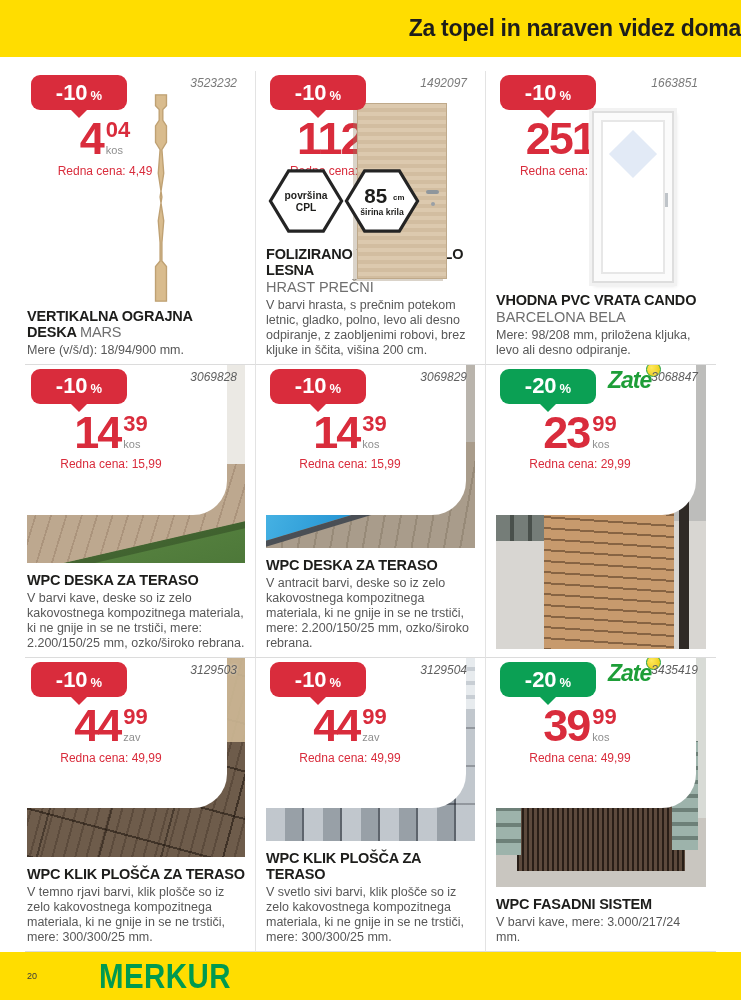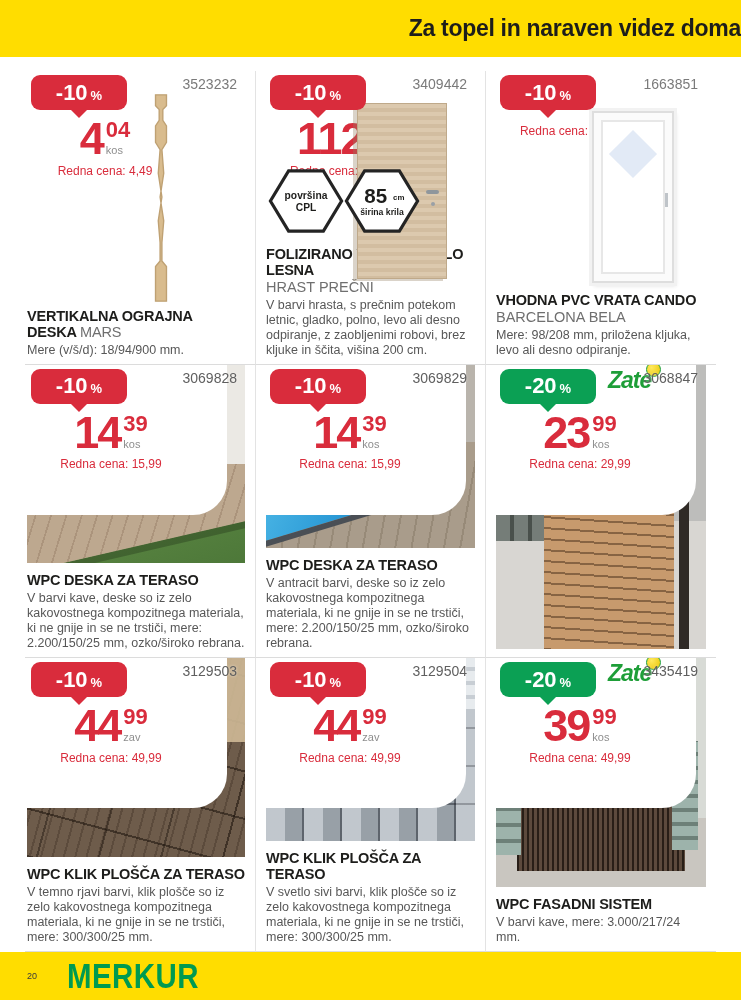--- a/index.html
+++ b/index.html
@@ -2,21 +2,21 @@
 <html><head>
 <meta charset="utf-8">
 <style>
   * { margin:0; padding:0; box-sizing:border-box; }
   body { font-family:"Liberation Sans", sans-serif; background:#fff; }
   .page { position:relative; width:741px; height:1000px; background:#fff; overflow:hidden; }
 
   
   .header { height:57px; background:#FFDD00; display:flex; align-items:center; padding-left:36px;justify-content:flex-end; }
   .header h1 { font-size:23px; font-weight:800; color:#1D1D1B; letter-spacing:-0.3px; }
-  .footer { position:absolute; left:0; bottom:0; width:741px; height:48px; background:#FFDD00; display:flex; align-items:center; padding-left:27px; }
+  .footer { position:absolute; left:0; bottom:0; width:741px; height:48px; background:#FFDD00; display:flex; align-items:center; padding-left:27px;gap:32px; }
   .pageno { font-size:9px; color:#3a3a3a; }
   .merkur { margin-left:30px; font-size:32px; font-weight:800; color:#009A50; letter-spacing:0.5px; transform:scale(0.92,1.08); transform-origin:left center; }
 
   
   .grid { position:absolute; top:57px; left:0; width:741px; bottom:48px; padding:14px 25px 0 25px;
           display:grid; grid-template-columns:230px 230px 231px; grid-template-rows:1fr 1fr 1fr; }
   .card { position:relative; display:flex; flex-direction:column; border-bottom:1px solid #dcdcdc; padding:0 10px 6px 2px; }
   .card.c2, .card.c3 { border-left:1px solid #e3e3e3; padding-left:10px; }
 
   
@@ -30,21 +30,21 @@
 
   
   .price { display:flex; flex-direction:column; align-items:center; }
   .price-row { display:flex; align-items:flex-start; }
   .price .int { font-size:45px; font-weight:800; color:#D92C3C; line-height:0.88; letter-spacing:-2px; }
   .price .col { display:flex; flex-direction:column; align-items:flex-start; margin-left:3px;text-align:right; }
   .price .dec { font-size:22px; font-weight:800; color:#D92C3C; line-height:1; }
   .price .unit { font-size:11px; color:#8e8e8e; margin-top:3px; }
   .price .regular { font-size:12px; color:#D92C3C; margin-top:5px; }
 
-  .code { position:absolute; top:5px; right:8px; font-size:14px; color:#7a7a7a; z-index:5; }
+  .code { position:absolute; top:5px; right:8px; font-size:12px; font-style:italic; color:#7a7a7a; z-index:5; }
   .code.on-photo { color:#5f5f5f; text-shadow:0 0 3px rgba(255,255,255,.55); }
 
   
   .card-top { position:relative; flex:1; }
   .card-top .price { position:absolute; top:48px; left:4px; width:148px; }
 
   .text { flex:0 0 auto; padding-top:7px; }
   .title { font-size:14.5px; font-weight:800; color:#1d1d1b; letter-spacing:-0.2px; }
   .title .light { font-weight:400; color:#6f6f6f; }
   .subtitle { font-size:14.5px; font-weight:400; color:#6f6f6f; margin-top:1px; }
@@ -171,21 +171,21 @@
         <p class="desc">Mere (v/š/d): 18/94/900 mm.</p>
       </div>
     </section>
 
     <section class="card c2">
       <div class="card-top">
         <div class="badge red">
             <span>-10</span>
             <span class="pct">%</span>
           </div>
-        <div class="code">3409442</div>
+        <div class="code">1492097</div>
         <div class="price">
           <div class="price-row">
               <span class="int">112</span>
               <span class="col">
                 <span class="dec">49</span>
                 <span class="unit">kos</span>
               </span>
             </div>
           <div class="regular">Redna cena: 124,99</div>
         </div>
@@ -215,20 +215,27 @@
     </section>
 
     <section class="card c3">
       <div class="card-top">
         <div class="badge red">
             <span>-10</span>
             <span class="pct">%</span>
           </div>
         <div class="code">1663851</div>
         <div class="price">
+          <div class="price-row">
+              <span class="int">251</span>
+              <span class="col">
+                <span class="dec">99</span>
+                <span class="unit">kos</span>
+              </span>
+            </div>
           <div class="regular">Redna cena: 279,99</div>
         </div>
         <div class="img-door-pvc">
           <div class="inner"></div>
           <div class="diamond"></div>
           <div class="handle"></div>
         </div>
       </div>
       <div class="text">
         <h3 class="title">VHODNA PVC VRATA CANDO</h3>

